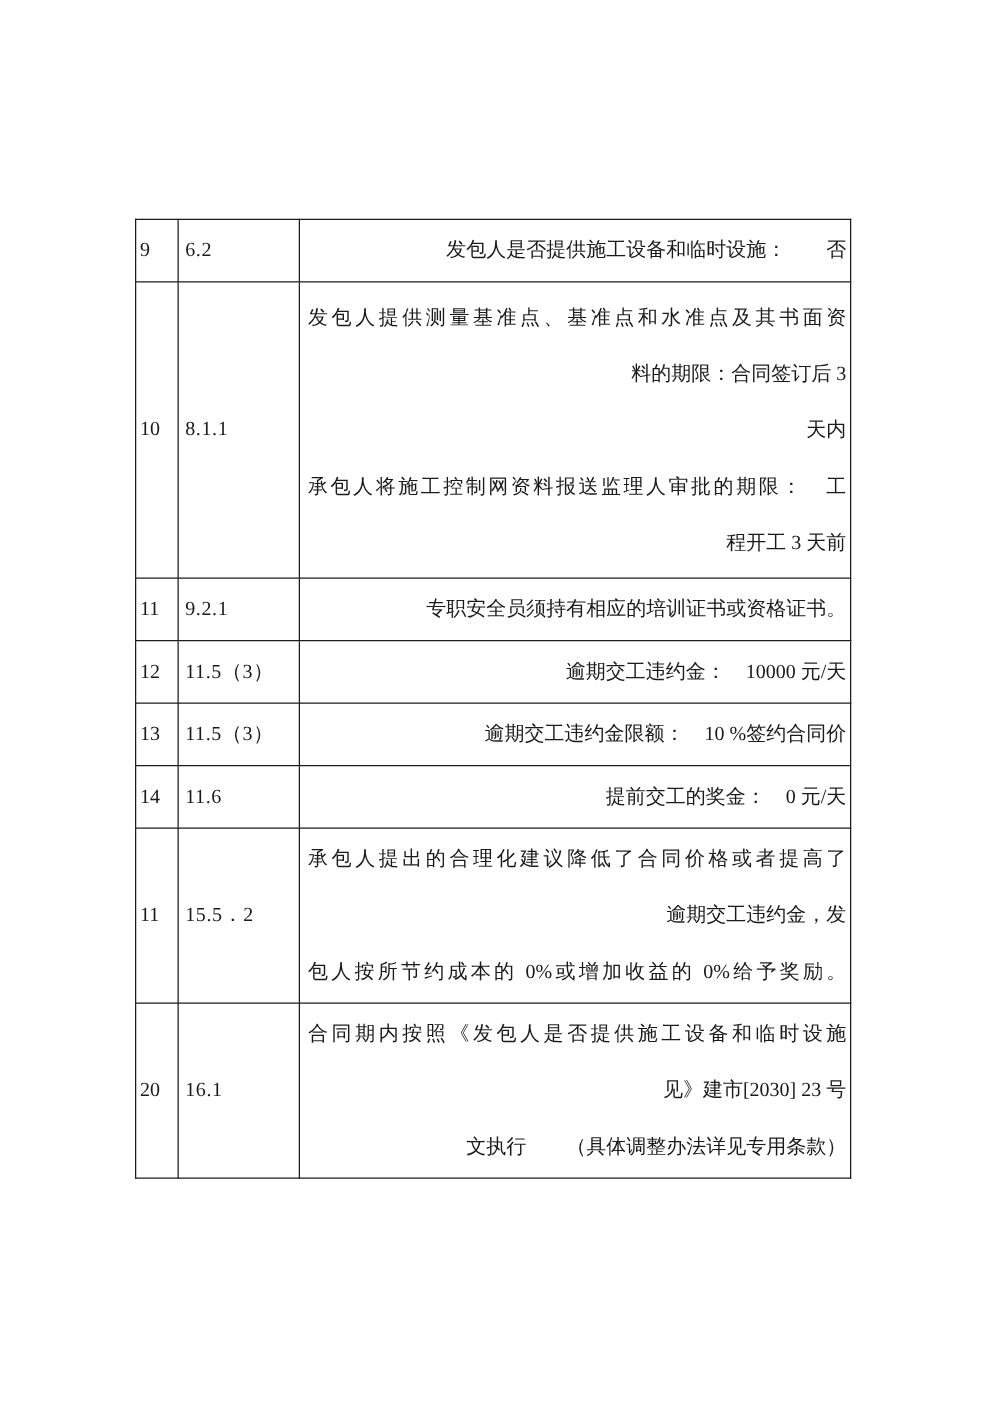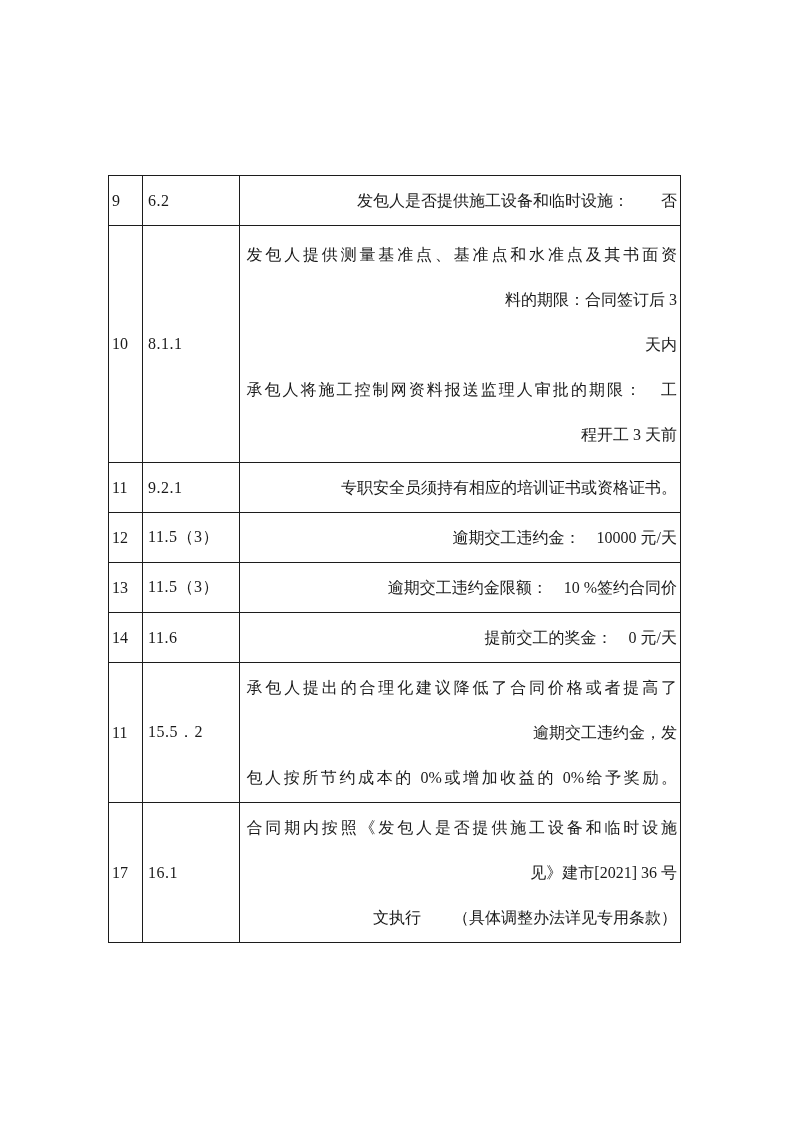--- a/index.html
+++ b/index.html
@@ -96,23 +96,23 @@
         <tr style="height: 140px;">
           <td class="cell-no">11</td>
           <td class="cell-clause">15.5．2</td>
           <td class="cell-text">
             <div class="line fill">承包人提出的合理化建议降低了合同价格或者提高了</div>
             <div class="line">逾期交工违约金，发</div>
             <div class="line fill">包人按所节约成本的 0%或增加收益的 0%给予奖励。</div>
           </td>
         </tr>
         <tr style="height: 140px;">
-          <td class="cell-no">17</td>
+          <td class="cell-no">20</td>
           <td class="cell-clause">16.1</td>
           <td class="cell-text">
             <div class="line fill">合同期内按照《发包人是否提供施工设备和临时设施</div>
-            <div class="line">见》建市[2021] 36 号</div>
+            <div class="line">见》建市[2030] 23 号</div>
             <div class="line">文执行　　（具体调整办法详见专用条款）</div>
           </td>
         </tr>
       </tbody>
   </table>
 </div>
 
 </body></html>

